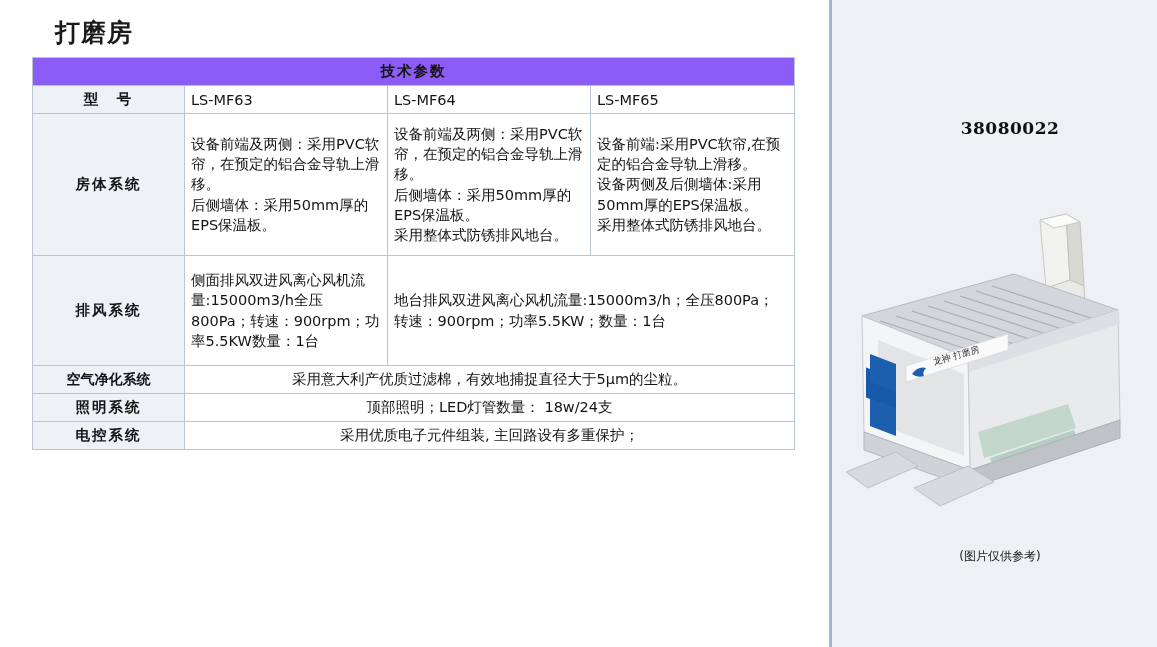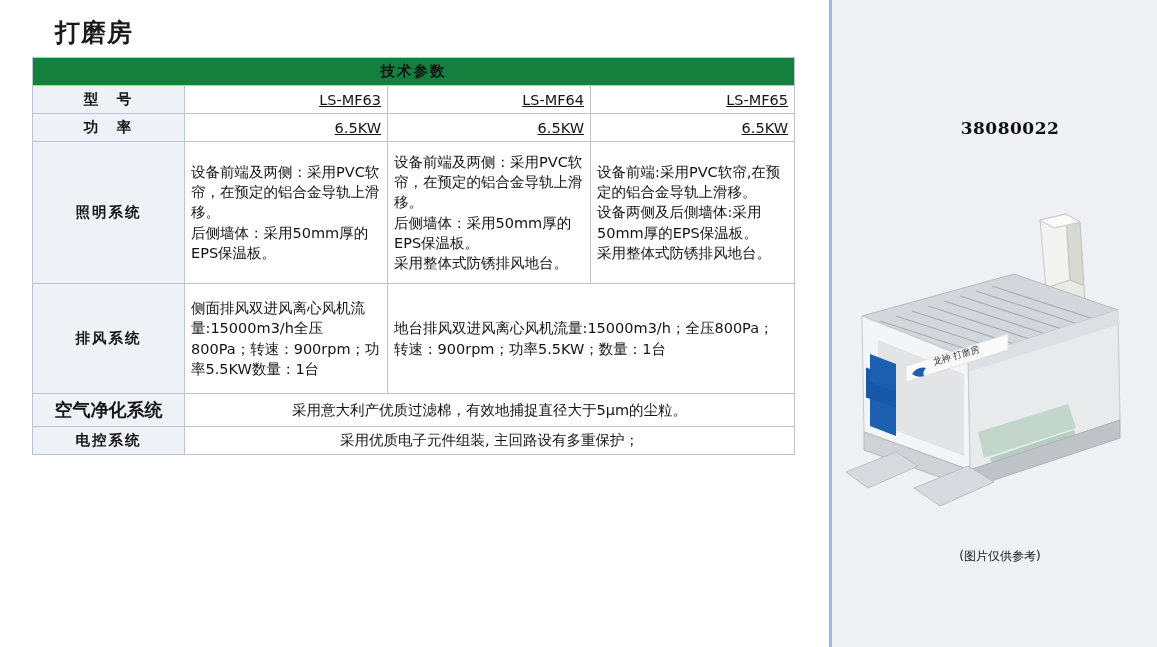--- a/index.html
+++ b/index.html
@@ -49,41 +49,40 @@
     background: #ffffff;
   }
   table.spec td {
     border: 1px solid #b9c5d2;
     font-size: 14.5px;
     color: #141414;
     padding: 4px 6px;
     vertical-align: middle;
   }
   .hdr-row td {
-    background: #15803d;
+    background: #8b5cf6;
     text-align: center;
     color: #1f5fae;
     font-size: 17px;
     font-weight: bold;
     padding: 8px 0;
     letter-spacing: 2px;
   }
   .lbl {
     background: #eef1f5;
     text-align: center;
     font-weight: bold;
     font-size: 15px;
     letter-spacing: 2px;
     width: 152px;
     margin-top: 16px;
   }
   .val {
-    text-align: right;
+    text-align: left;
     font-size: 15px;
-    text-decoration: underline;
   }
   .val-left {
     text-align: left;
     font-size: 13.5px;
     line-height: 1.42;
     padding: 8px 8px;
   }
   .val-wide {
     text-align: center;
     font-size: 14.5px;
@@ -148,50 +147,48 @@
       <tr>
         <td class="lbl">型　号</td>
         <td class="val">LS-MF63</td>
         <td class="val">LS-MF64</td>
         <td class="val">LS-MF65</td>
       </tr>
 
 
 
 
-      <tr>
-        <td class="lbl">功　率</td>
-        <td class="val">6.5KW</td>
-        <td class="val">6.5KW</td>
-        <td class="val">6.5KW</td>
-      </tr>
 
       <tr style="height:142px">
-        <td class="lbl">照明系统</td>
+        <td class="lbl">房体系统</td>
         <td class="val-left cell-small" style="white-space:pre-line">设备前端及两侧：采用PVC软帘，在预定的铝合金导轨上滑移。
 后侧墙体：采用50mm厚的EPS保温板。</td>
         <td class="val-left cell-small" style="white-space:pre-line">设备前端及两侧：采用PVC软帘，在预定的铝合金导轨上滑移。
 后侧墙体：采用50mm厚的EPS保温板。
 采用整体式防锈排风地台。</td>
         <td class="val-left cell-small" style="white-space:pre-line">设备前端:采用PVC软帘,在预定的铝合金导轨上滑移。
 设备两侧及后側墙体:采用50mm厚的EPS保温板。
 采用整体式防锈排风地台。</td>
       </tr>
 
       <tr style="height:110px">
         <td class="lbl">排风系统</td>
         <td class="val-left cell-small">侧面排风双进风离心风机流量:15000m3/h全压800Pa；转速：900rpm；功率5.5KW数量：1台</td>
         <td class="val-left cell-small" colspan="2">地台排风双进风离心风机流量:15000m3/h；全压800Pa；转速：900rpm；功率5.5KW；数量：1台</td>
       </tr>
 
       <tr>
-        <td class="lbl" style="font-size:18px;letter-spacing:0">空气净化系统</td>
+        <td class="lbl" style="font-size:14px;letter-spacing:0">空气净化系统</td>
         <td class="val-wide" colspan="3">采用意大利产优质过滤棉，有效地捕捉直径大于5μm的尘粒。</td>
       </tr>
 
+      <tr>
+        <td class="lbl">照明系统</td>
+        <td class="val-wide" colspan="3">顶部照明；LED灯管数量： 18w/24支</td>
+      </tr>
 
       <tr>
         <td class="lbl">电控系统</td>
         <td class="val-wide" colspan="3">采用优质电子元件组装, 主回路设有多重保护；</td>
       </tr>
     </tbody>
   </table>
 
   <div class="part-no">38080022</div>
 

